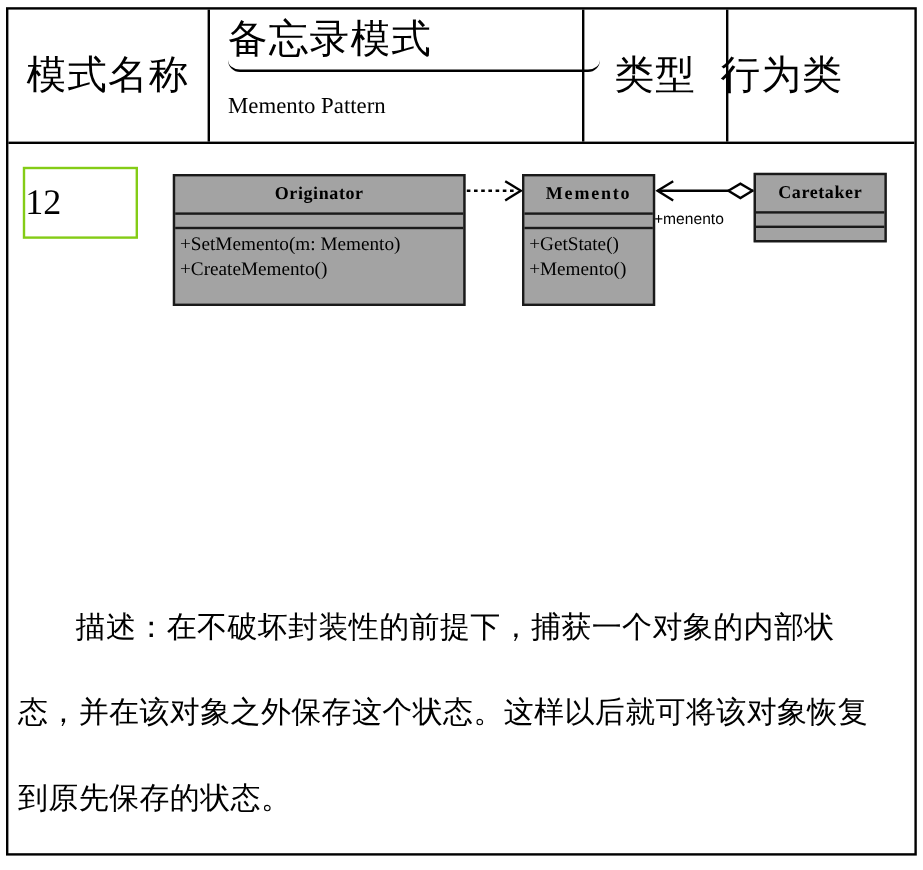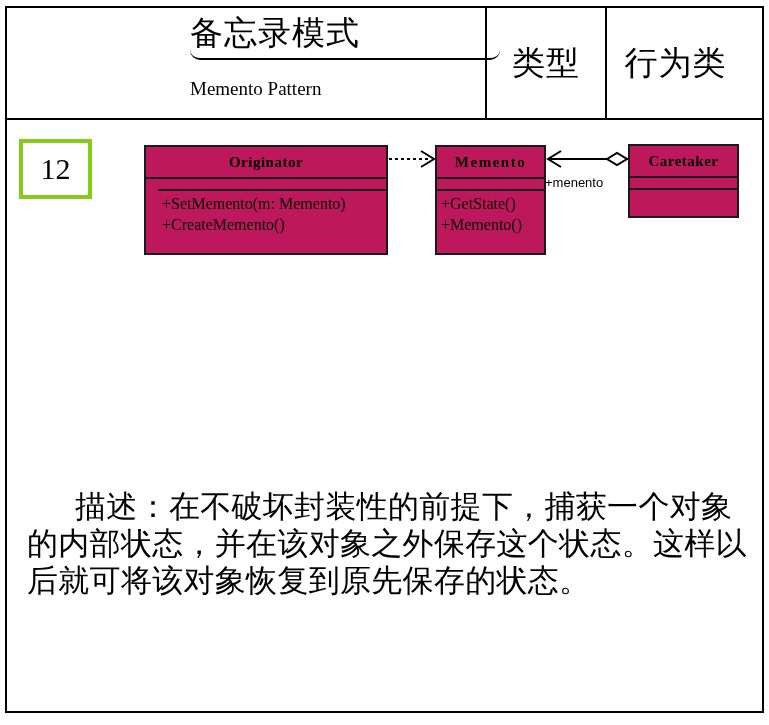--- a/index.html
+++ b/index.html
@@ -51,21 +51,21 @@
     align-items: center;
     justify-content: center;
     text-align: center;
     line-height: 1.1;
   }
   .hcell.vline { border-right: 2px solid #000; }
 
   .cell-pattern-name { left: 0;   width: 168px; }
   .cell-names        { left: 168px; width: 312px; }
   .cell-type-label   { left: 480px; width: 120px; text-align: right; }
-  .cell-type-value   { left: 600px; width: 137px; }
+  .cell-type-value   { left: 576px; width: 137px; }
 
   .cn-zh, .cn-en {
     position: absolute;
     left: 15px;
     width: 100%;
     box-sizing: border-box;
     display: flex;
     align-items: center;
     justify-content: flex-start;
     border-radius: 10px;
@@ -83,43 +83,43 @@
     top: 112px;
     right: 0;
     bottom: 0;
   }
 
   
   .num-box {
     position: absolute;
     left: 12px;
     top: 19px;
-    width: 73px;
+    width: 96px;
     height: 60px;
-    border: 4px solid #84cc16;
-    box-sizing: border-box;
-    display: flex;
-    align-items: center;
-    justify-content: center;
+    border: 2px solid #84cc16;
+    box-sizing: border-box;
+    display: flex;
+    align-items: center;
+    justify-content: flex-start;
     font-size: 30px;
   }
 
   
   .uml {
     position: absolute;
     left: 0;
     top: 0;
     width: 755px;
     height: 330px;
   }
   .uml-class {
     position: absolute;
     border: 2px solid #1a1a1a;
     box-sizing: border-box;
-    background: #be185d;
+    background: #a3a3a3;
   }
   .uml-title {
     font-family: "Liberation Serif", "DejaVu Serif", serif;
     font-weight: bold;
     font-size: 15px;
     text-align: center;
     letter-spacing: 0.5px;
     box-sizing: border-box;
     display: flex;
     align-items: center;
@@ -131,30 +131,30 @@
     line-height: 1.33;
     padding: 2px 0 2px 4px;
     box-sizing: border-box;
   }
   .uml-ops div { white-space: nowrap; }
 
   
   #cls-originator { left: 137px; top: 25px; width: 244px; height: 110px; }
   #cls-originator .uml-title { height: 30px; }
   #cls-originator .seg-empty { height: 12px; }
-  #cls-originator .uml-ops   { height: 76px; margin-left: 12px; }
+  #cls-originator .uml-ops   { height: 76px; }
 
   
   #cls-memento { left: 428px; top: 25px; width: 111px; height: 110px; }
   #cls-memento .uml-title { height: 30px; letter-spacing: 1.5px; }
   #cls-memento .seg-empty { height: 12px; }
   #cls-memento .uml-ops   { height: 76px; }
 
   
-  #cls-caretaker { left: 621px; top: 24px; width: 111px; height: 74px; }
+  #cls-caretaker { left: 621px; top: 24px; width: 111px; height: 58px; }
   #cls-caretaker .uml-title { height: 30px; letter-spacing: 0.5px; }
   #cls-caretaker .seg-empty  { height: 12px; }
   #cls-caretaker .seg-empty2 { height: 12px; }
 
   .uml-svg {
     position: absolute;
     left: 0;
     top: 0;
     width: 755px;
     height: 330px;
@@ -166,38 +166,41 @@
     top: 55px;
     font-family: "Liberation Sans", "DejaVu Sans", sans-serif;
     font-size: 13px;
     white-space: nowrap;
     text-align: right;
   }
 
   
   .description {
     position: absolute;
-    left: 20px;
+    left: 8px;
     top: 368px;
     width: 724px;
-    font-size: 31px;
-    line-height: 37px;
+    font-size: 25px;
+    line-height: 71px;
     text-indent: 48px;
     letter-spacing: 0.3px;
   }
 </style>
 </head>
 <body>
 
 <div id="sheet">
 
   <div class="table-frame">
 
     <div class="header-row">
 
+      <div class="hcell vline cell-pattern-name">
+        <span class="zh-big">模式名称</span>
+      </div>
 
       <div class="hcell vline cell-names">
         <div class="cn-zh">
           <span class="zh-big">备忘录模式</span>
         </div>
         <div class="cn-en">
           <span class="en-big">Memento Pattern</span>
         </div>
       </div>
 

